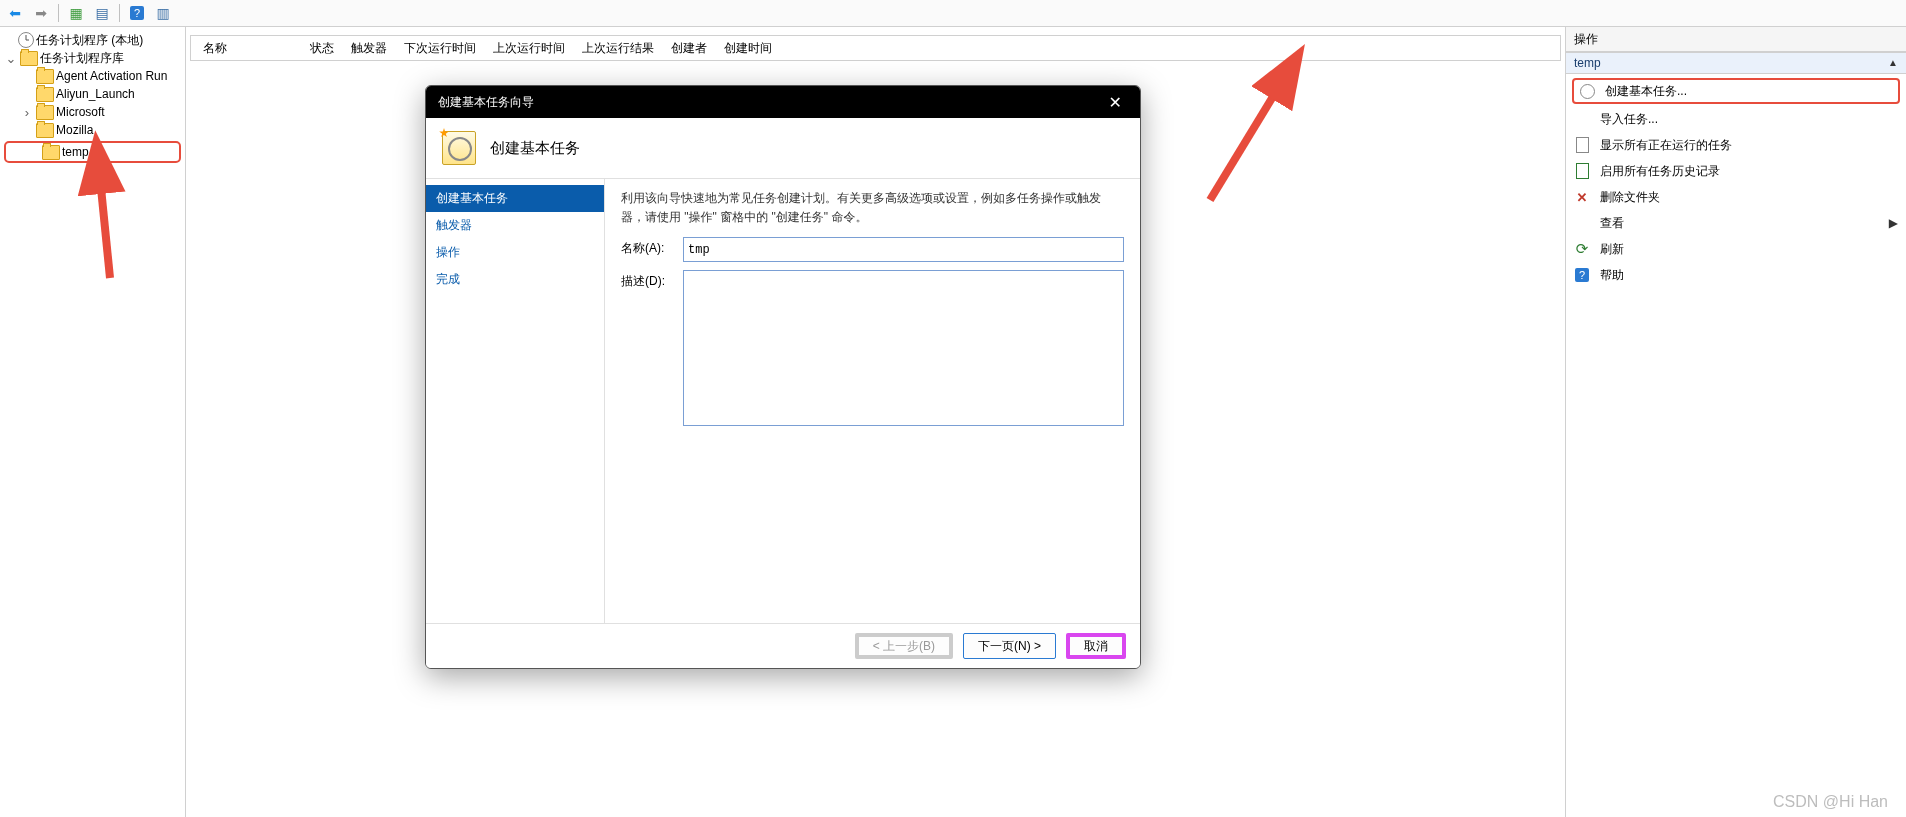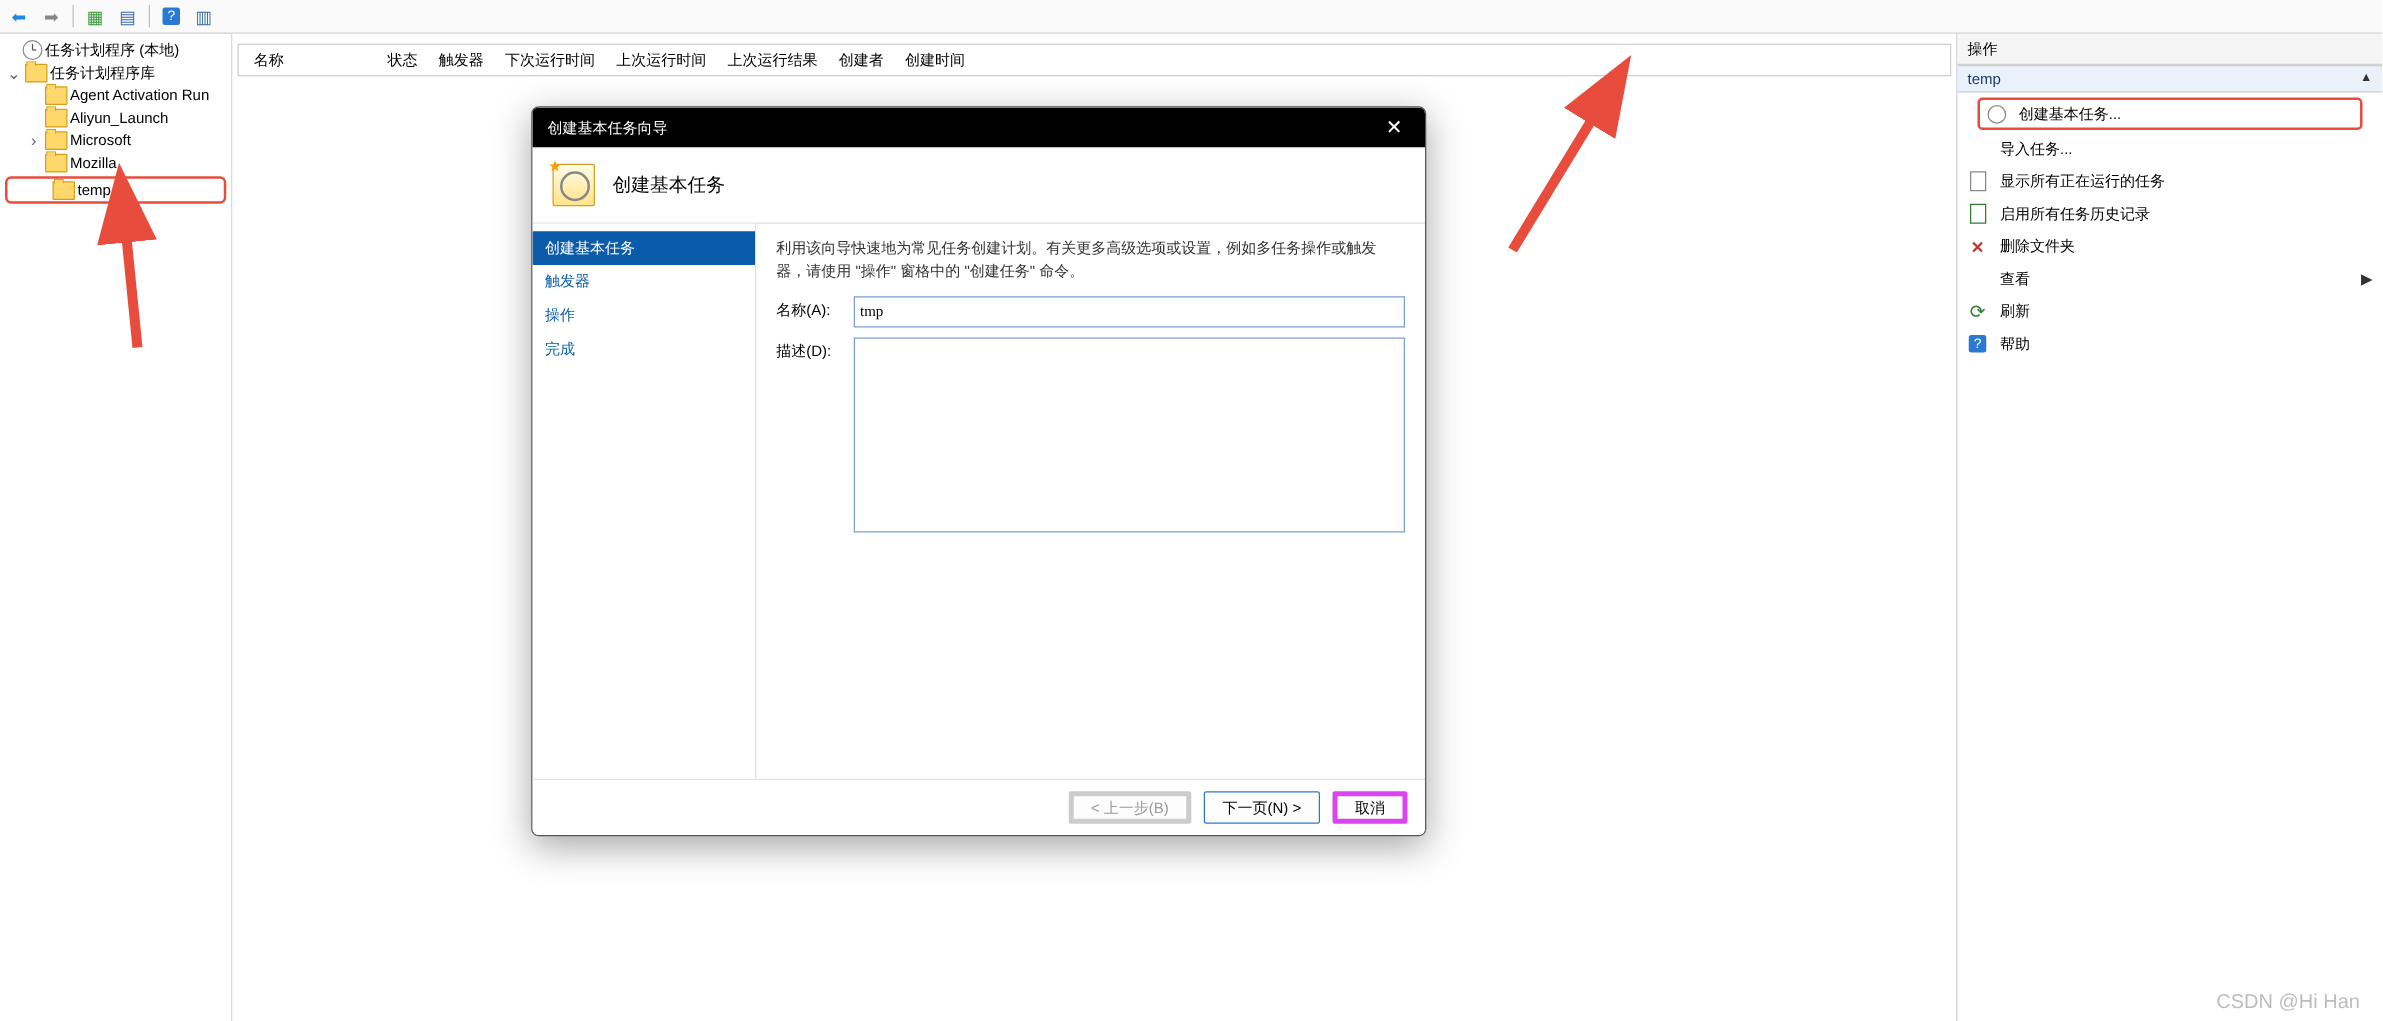--- a/index.html
+++ b/index.html
@@ -30,21 +30,21 @@
 .list-header{height:24px;display:flex;align-items:center;border-bottom:1px solid #e5e5e5;padding:0 8px;gap:0;margin:8px 4px 12px 4px;border:1px solid #d0d0d0;border-bottom:1px solid #d0d0d0;background:#fff}
 .list-header span{padding:0 12px 0 4px;border-right:1px solid transparent}
 .list-body{flex:1}
 
 
 .act-title{height:24px;display:flex;align-items:center;padding:0 8px;border-bottom:1px solid #d0d0d0;background:#f5f5f5;font-weight:400}
 .act-group{padding:2px 0}
 .act-group-h{background:#eaf1fb;color:#1a3e6e;padding:3px 8px;border-top:1px solid #d0d0d0;border-bottom:1px solid #d0d0d0;position:relative}
 .act-group-h .up{position:absolute;right:8px;top:4px;font-size:10px;color:#333}
 .act-item{display:flex;align-items:center;height:26px;padding:0 8px;gap:10px}
-.act-item.hl{outline:2px solid #e74c3c;outline-offset:-2px;border-radius:4px;margin:2px 16px}
+.act-item.hl{outline:2px solid #e74c3c;outline-offset:-2px;border-radius:4px;margin:2px 6px}
 .act-item .chev{margin-left:auto;color:#333;font-size:12px}
 .ico{width:16px;height:16px;display:flex;align-items:center;justify-content:center;font-size:13px}
 .ico-clock{border:1px solid #888;border-radius:50%;width:13px;height:13px;position:relative}
 .ico-x{color:#c0392b;font-weight:bold}
 .ico-q{background:#2a7ad2;color:#fff;width:14px;height:14px;font-size:11px;border-radius:2px;line-height:14px;text-align:center}
 .ico-refresh{color:#2e7d32;font-size:15px}
 .ico-doc{border:1px solid #888;width:11px;height:14px;background:#fff;position:relative}
 .ico-doc-g{border:1px solid #2e7d32;width:11px;height:14px;background:#fff}
 
 
@@ -56,21 +56,21 @@
 .banner-icon::after{content:"";position:absolute;left:5px;top:5px;width:20px;height:20px;border:2px solid #888;border-radius:50%}
 .banner-icon::before{content:"";position:absolute;left:-4px;top:-4px;width:10px;height:10px;background:#ff9b00;clip-path:polygon(50% 0,61% 35%,98% 35%,68% 57%,79% 91%,50% 70%,21% 91%,32% 57%,2% 35%,39% 35%)}
 .modal-body{display:flex;height:444px}
 .wiz-nav{width:178px;background:#fff;border-right:1px solid #e0e0e0;padding-top:6px}
 .wiz-nav div{padding:5px 10px;color:#0a5cab}
 .wiz-nav div.sel{background:#0a5cab;color:#fff}
 .wiz-form{flex:1;padding:10px 16px;display:flex;flex-direction:column}
 .wiz-hint{color:#333;line-height:1.6;margin-bottom:10px}
 .frow{display:flex;align-items:flex-start;margin-bottom:8px;gap:8px}
 .frow label{width:54px;padding-top:3px}
-.frow input,.frow textarea{flex:1;border:1px solid #7a9fd4;padding:2px 4px;font-family:Liberation Serif, serif;font-size:12px}
+.frow input,.frow textarea{flex:1;border:1px solid #7a9fd4;padding:2px 4px;font-family:Liberation Mono, monospace;font-size:12px}
 .frow input{height:19px}
 .frow textarea{height:150px;resize:none}
 .modal-footer{height:44px;border-top:1px solid #e0e0e0;display:flex;align-items:center;justify-content:flex-end;padding:0 14px;gap:10px;background:#fff}
 .btn{height:26px;padding:0 14px;border:4px solid #d946ef;background:#fdfdfd;border-radius:2px;font-family:inherit;font-size:12px}
 .btn.primary{border:1px solid #2a7ad2}
 .btn:disabled{color:#999;border-color:#ccc}
 
 
 .arrow{position:absolute;pointer-events:none}
 .arrow svg{overflow:visible}

